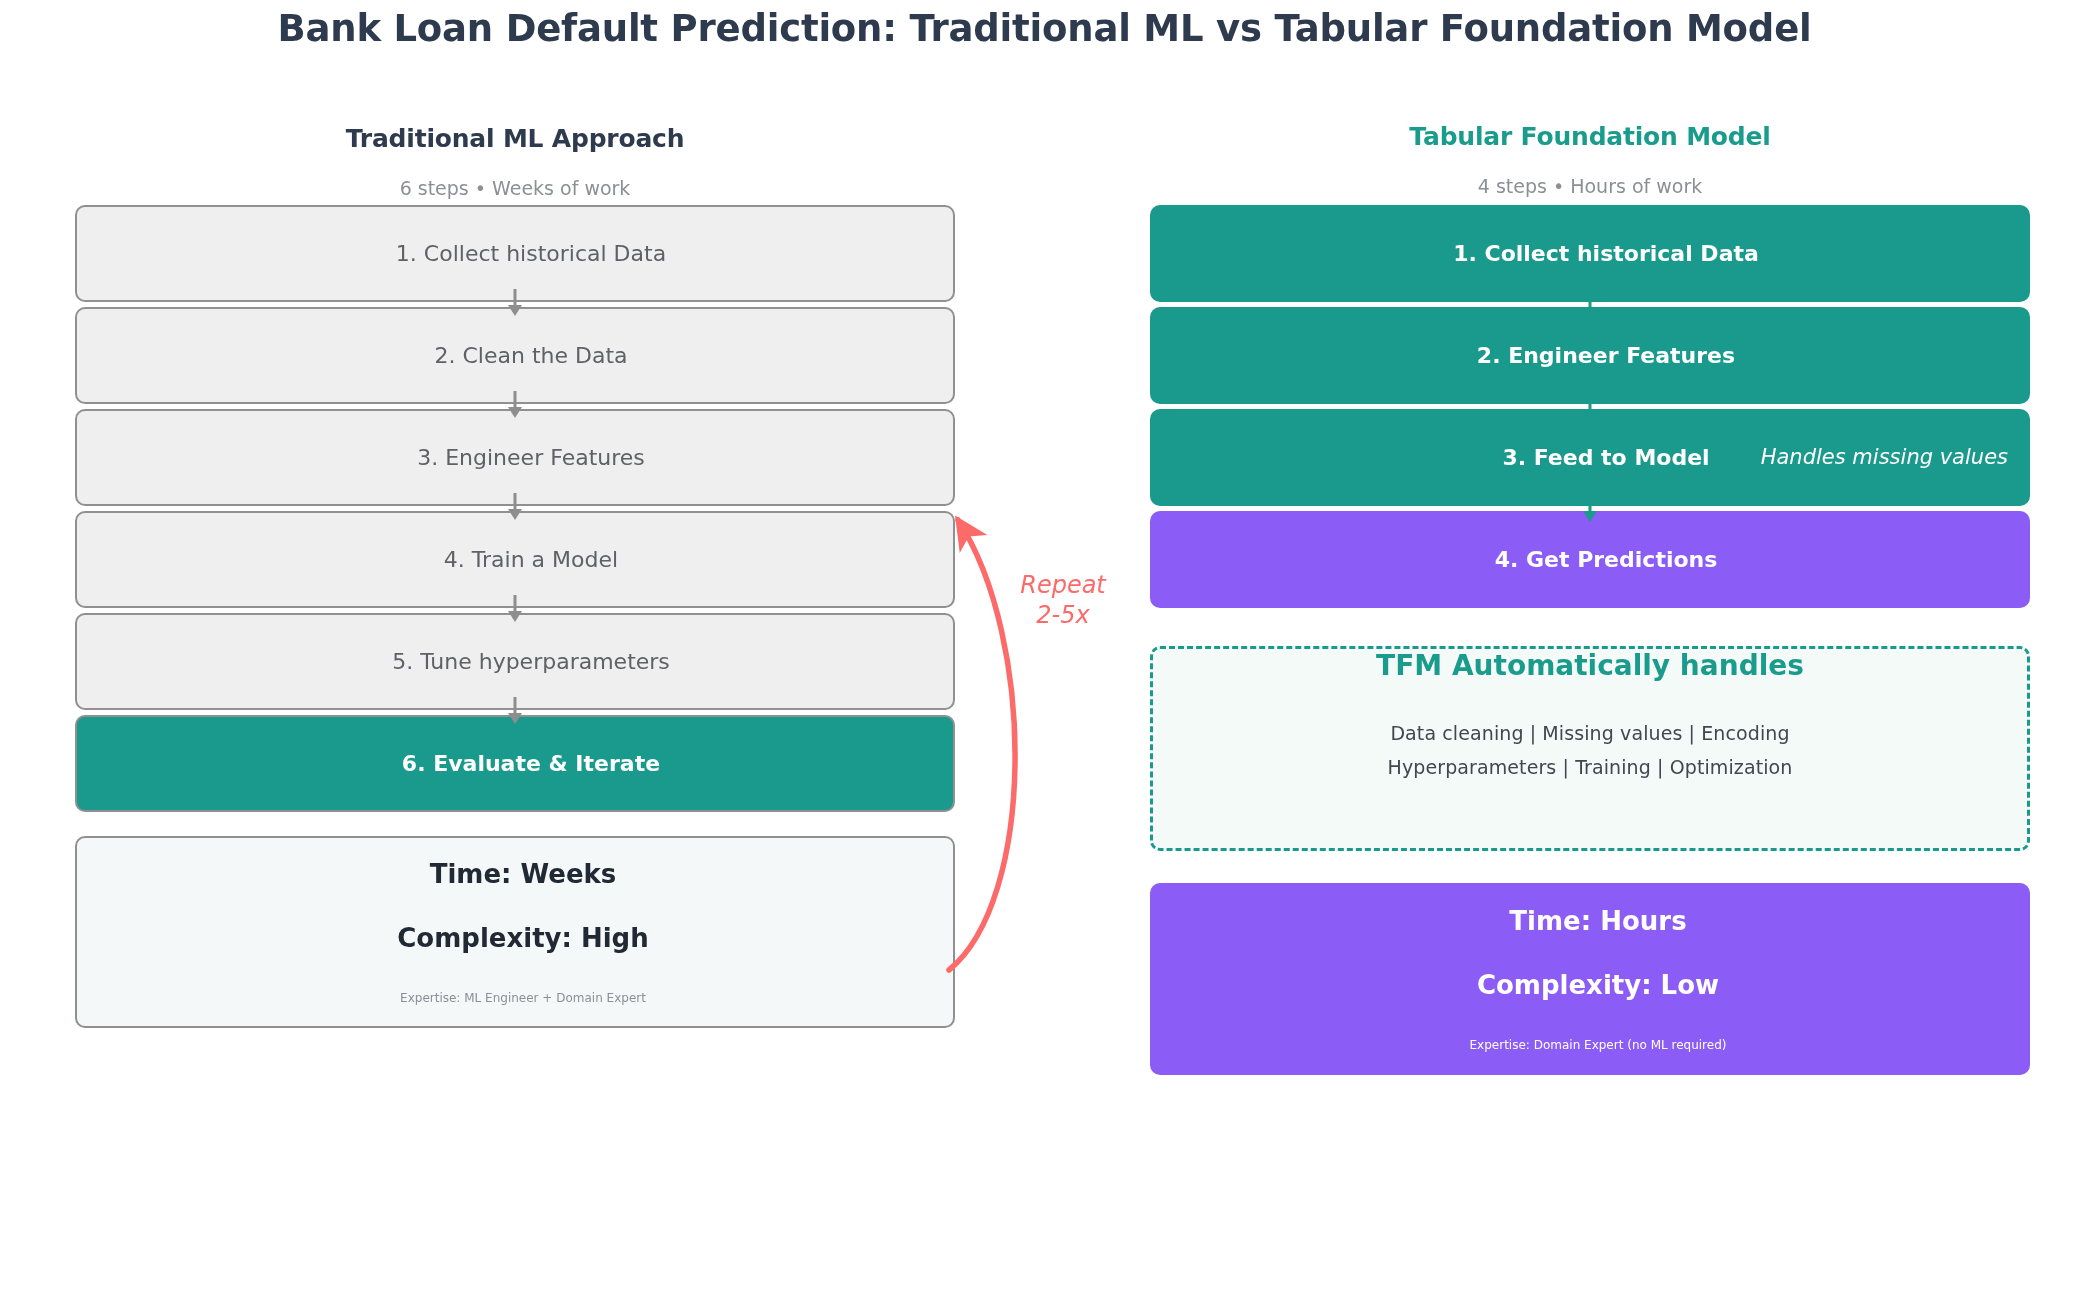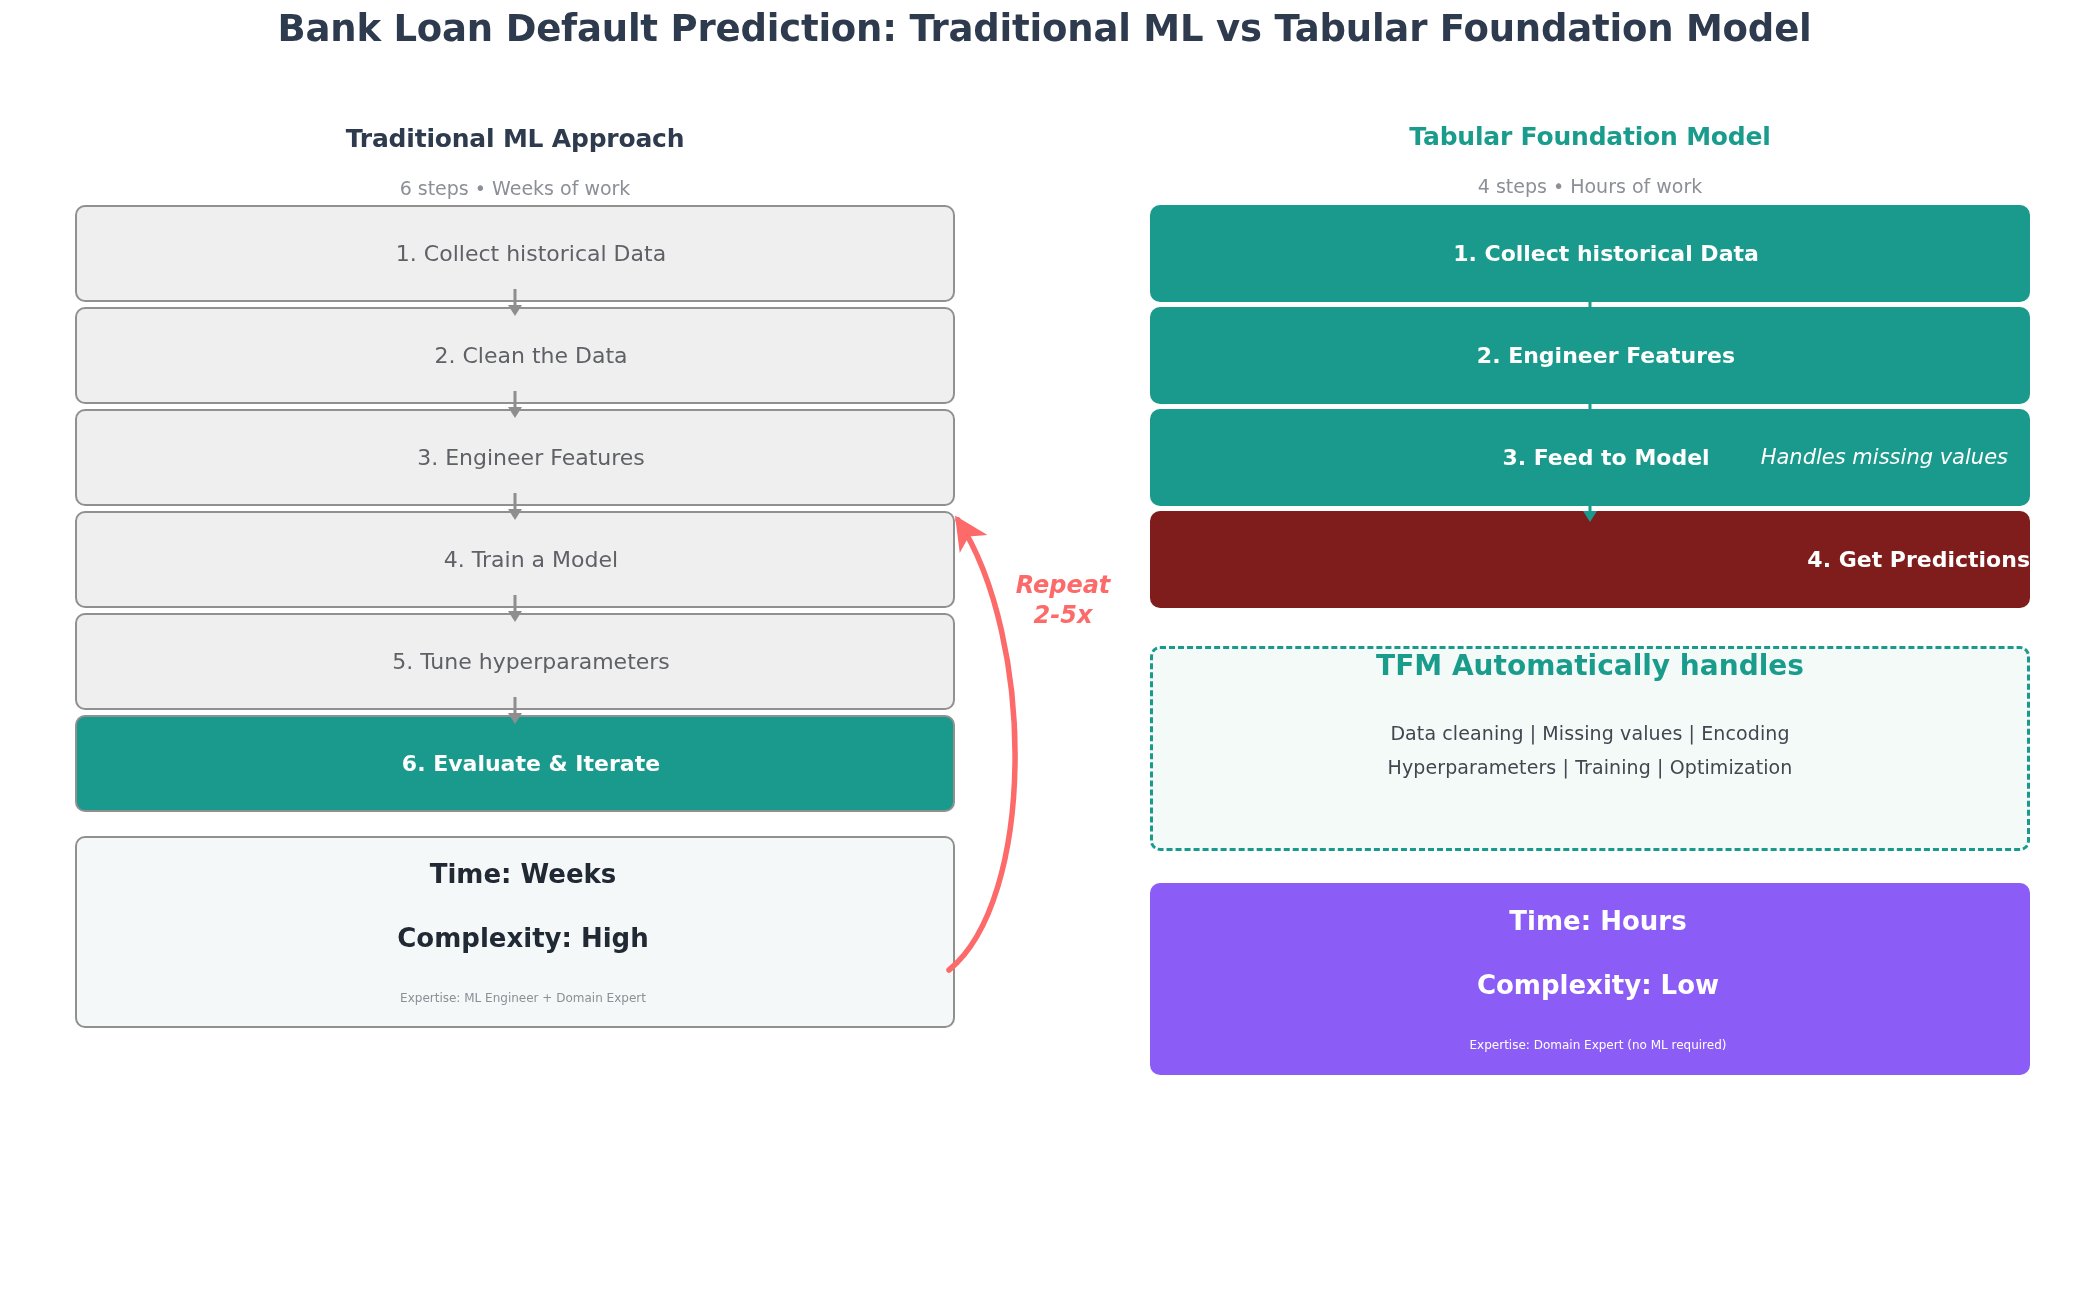--- a/index.html
+++ b/index.html
@@ -82,25 +82,24 @@
   }
 
   
   .step.teal {
     background: #1a9a8c;
     color: #ffffff;
     font-weight: bold;
     margin-bottom: 5px;
   }
   .step.teal-dark {
-    background: #7f1d1d;
+    background: #8b5cf6;
     color: #ffffff;
     font-weight: bold;
     margin-bottom: 5px;
-    justify-content: flex-end;
   }
   
   .step.teal.bordered {
     border: 2.5px solid #909090;
   }
 
   
   .connector {
     position: absolute;
     left: 50%;
@@ -218,21 +217,21 @@
     height: 520px;
     pointer-events: none;
   }
   .repeat-label {
     position: absolute;
     left: 58px;
     top: 90px;
     width: 130px;
     text-align: center;
     font-size: 24px;
-    font-weight: bold;
+    font-weight: normal;
     font-style: italic;
     color: #fc6a6a;
     line-height: 1.25;
   }
 </style>
 </head>
 <body>
 
 <div class="page-title">Bank Loan Default Prediction: Traditional ML vs Tabular Foundation Model</div>
 

